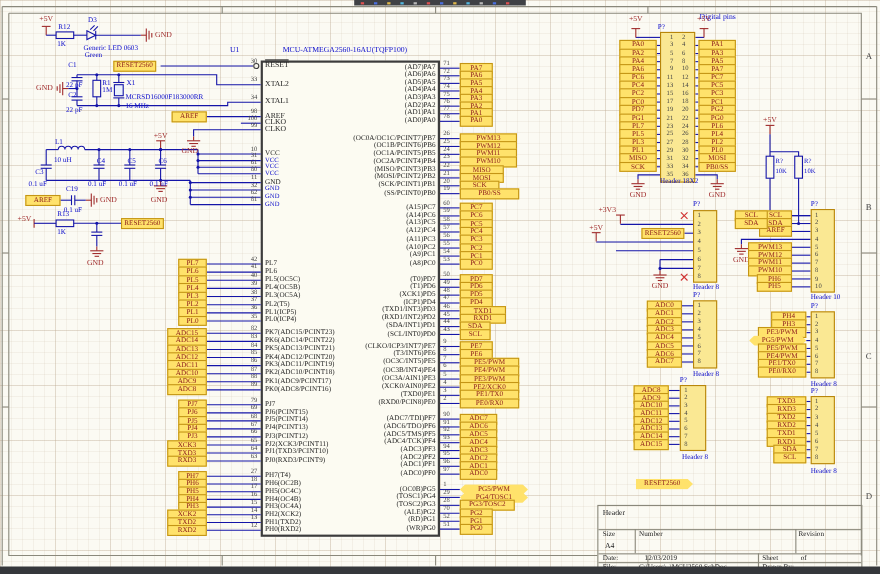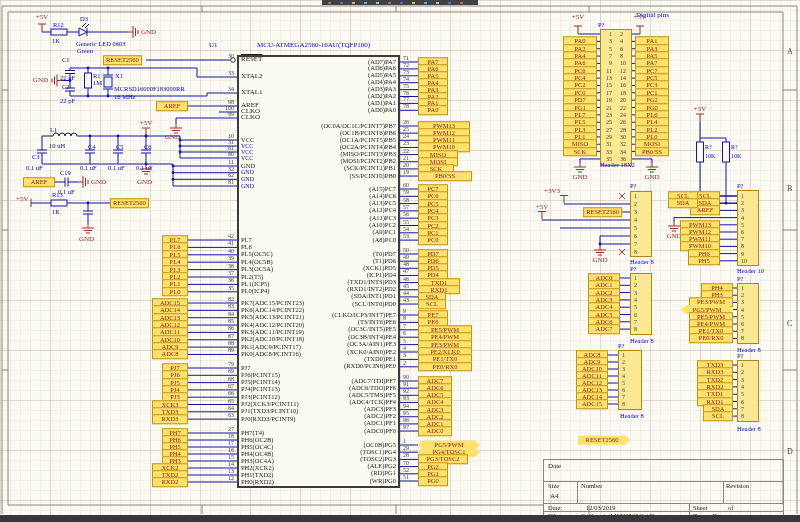--- a/index.html
+++ b/index.html
@@ -410,21 +410,21 @@
       <polyline points="698,203.2 737,203.2" fill="none" stroke="#1414A8" stroke-width="1"></polyline>
     </svg>
 
   <div id="titleblock">
     <div class="tbline" style="left:0;top:21px;width:239px;height:1px;"></div>
     <div class="tbline" style="left:0;top:43px;width:239px;height:1px;"></div>
     <div class="tbline" style="left:0;top:51px;width:239px;height:1px;"></div>
     <div class="tbline" style="left:33px;top:21px;width:1px;height:22px;"></div>
     <div class="tbline" style="left:179px;top:21px;width:1px;height:22px;"></div>
     <div class="tbline" style="left:145px;top:43px;width:1px;height:16px;"></div>
-    <div class="tbtxt" style="left:4px;top:3px;font-size:7px;">Date</div>
+    <div class="tbtxt" style="left:4px;top:3px;font-size:7px;">Header</div>
     <div class="tbtxt" style="left:4px;top:23px;font-size:6.5px;">Size</div>
     <div class="tbtxt" style="left:6px;top:33px;font-size:7px;">A4</div>
     <div class="tbtxt" style="left:37px;top:23px;font-size:6.5px;">Number</div>
     <div class="tbtxt" style="left:182px;top:23px;font-size:6.5px;">Revision</div>
     <div class="tbtxt" style="left:4px;top:45px;font-size:6.5px;">Date:</div>
     <div class="tbtxt" style="left:42px;top:45px;font-size:6.5px;">12/03/2019</div>
     <div class="tbtxt" style="left:149px;top:45px;font-size:6.5px;">Sheet</div>
     <div class="tbtxt" style="left:184px;top:45px;font-size:6.5px;">of</div>
     <div class="tbtxt" style="left:4px;top:52.5px;font-size:6.5px;">File:</div>
     <div class="tbtxt" style="left:37px;top:52.5px;font-size:6.5px;">C:\Users\..\MCU2560.SchDoc</div>

